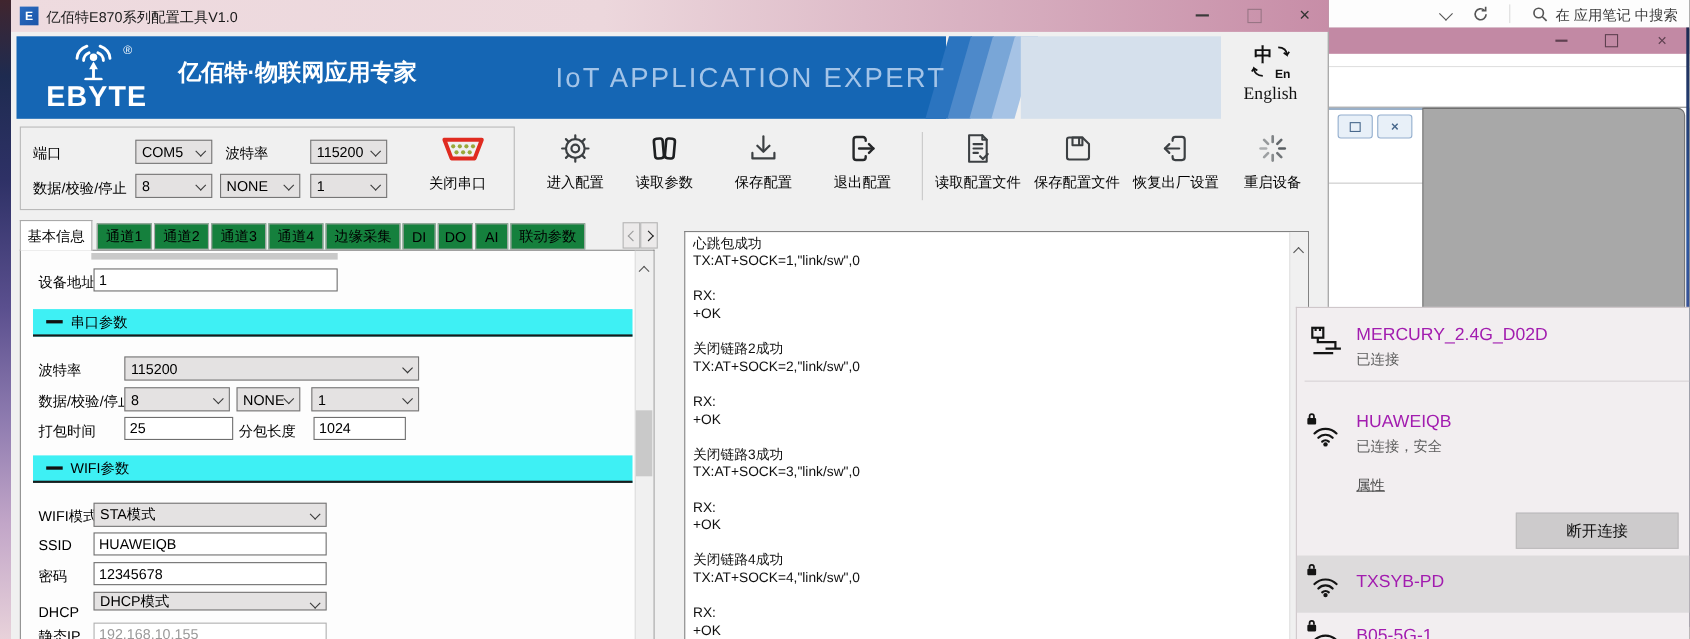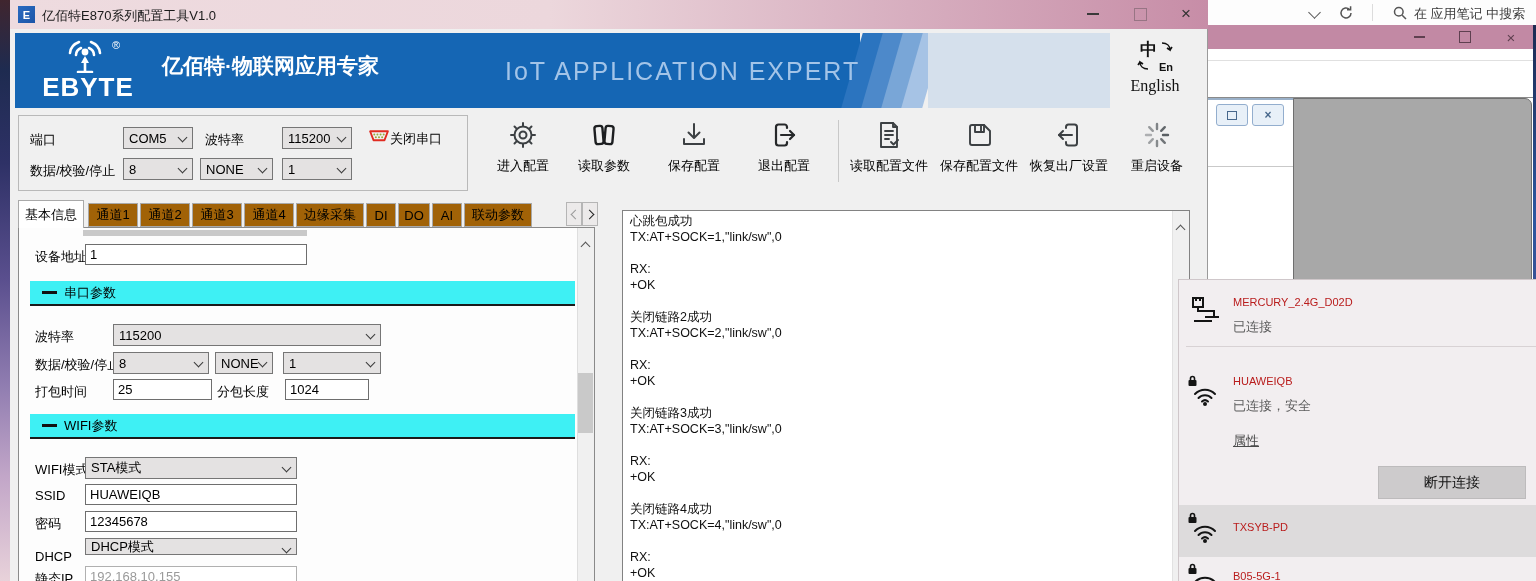--- a/index.html
+++ b/index.html
@@ -9,29 +9,29 @@
   .lbl{position:absolute;font-size:13px;color:#000;white-space:nowrap;}
   .combo{position:absolute;background:#e4e2e2;border:1px solid #767676;font-size:13px;
          display:flex;align-items:center;padding:0 18px 0 5px;box-sizing:border-box;white-space:nowrap;}
   .chev{position:absolute;right:6px;top:6px;width:6px;height:6px;
         border-right:1.4px solid #3a3a3a;border-bottom:1.4px solid #3a3a3a;transform:rotate(45deg);}
   .input{position:absolute;background:#fff;border:1px solid #6e6e6e;font-size:13px;
          display:flex;align-items:center;padding:0 4px;box-sizing:border-box;white-space:nowrap;}
   .cyanhdr{position:absolute;background:#3ef0f4;border-bottom:2px solid #1a1a1a;display:flex;
            align-items:center;font-size:13px;box-sizing:border-box;}
   .cyanhdr .dash{width:15px;height:3px;background:#111;margin:0 7px 0 12px;}
-  .tab{position:absolute;top:203px;height:24px;background:#a16207;border:1px solid #a9a9a9;
+  .tab{position:absolute;top:203px;height:24px;background:#15803d;border:1px solid #a9a9a9;
        display:flex;align-items:center;justify-content:center;font-size:13px;box-sizing:border-box;}
   .tab.active{top:200px;height:28px;background:#fff;border-bottom:none;z-index:3;}
   .action{position:absolute;top:115px;width:86px;height:72px;display:flex;flex-direction:column;
           align-items:center;font-size:13px;}
   .action svg{margin-top:4px;}
   .action .alabel{margin-top:6px;white-space:nowrap;}
   .tbbtn{position:absolute;width:42px;height:28px;display:flex;align-items:center;justify-content:center;}
-  .net-name{position:absolute;font-size:11px;color:#b91c1c;white-space:nowrap;}
+  .net-name{position:absolute;font-size:16px;color:#a21caf;white-space:nowrap;}
   .net-status{position:absolute;font-size:13px;color:#5d5d5d;white-space:nowrap;}
   .log{position:absolute;margin:0;font-family:"Liberation Sans",sans-serif;font-size:12.5px;
        line-height:16px;color:#101010;}
   .upchev{position:absolute;width:6px;height:6px;border-right:1.4px solid #555;
           border-bottom:1.4px solid #555;transform:rotate(225deg);}
 </style>
 </head>
 <body>
 
 <div class="screen">
@@ -149,21 +149,21 @@
     </div>
   <div class="combo" style="left:200px;top:158px;width:73px;height:22px;">
     <span>NONE</span>
       <span class="chev"></span>
     </div>
   <div class="combo" style="left:282px;top:158px;width:70px;height:22px;">
     <span>1</span>
       <span class="chev"></span>
     </div>
 
-  <div class="abs" style="left:368px;top:122px;width:74px;height:62px;display:flex;align-items:flex-start;">
+  <div class="abs" style="left:368px;top:122px;width:74px;height:62px;display:flex;flex-direction:column;align-items:flex-end;">
     <svg width="42" height="28" viewBox="0 0 42 28">
       <path d="M4 5h34l-6.5 17h-21z" fill="none" stroke="#e02b20" stroke-width="3.6" stroke-linejoin="round"></path>
       <circle cx="12" cy="11" r="1.9" fill="#9aa83a"></circle>
         <circle cx="18" cy="11" r="1.9" fill="#9aa83a"></circle>
       <circle cx="24" cy="11" r="1.9" fill="#9aa83a"></circle>
         <circle cx="30" cy="11" r="1.9" fill="#9aa83a"></circle>
       <circle cx="15" cy="16.5" r="1.9" fill="#9aa83a"></circle>
         <circle cx="21" cy="16.5" r="1.9" fill="#9aa83a"></circle>
       <circle cx="27" cy="16.5" r="1.9" fill="#9aa83a"></circle>
     </svg>

